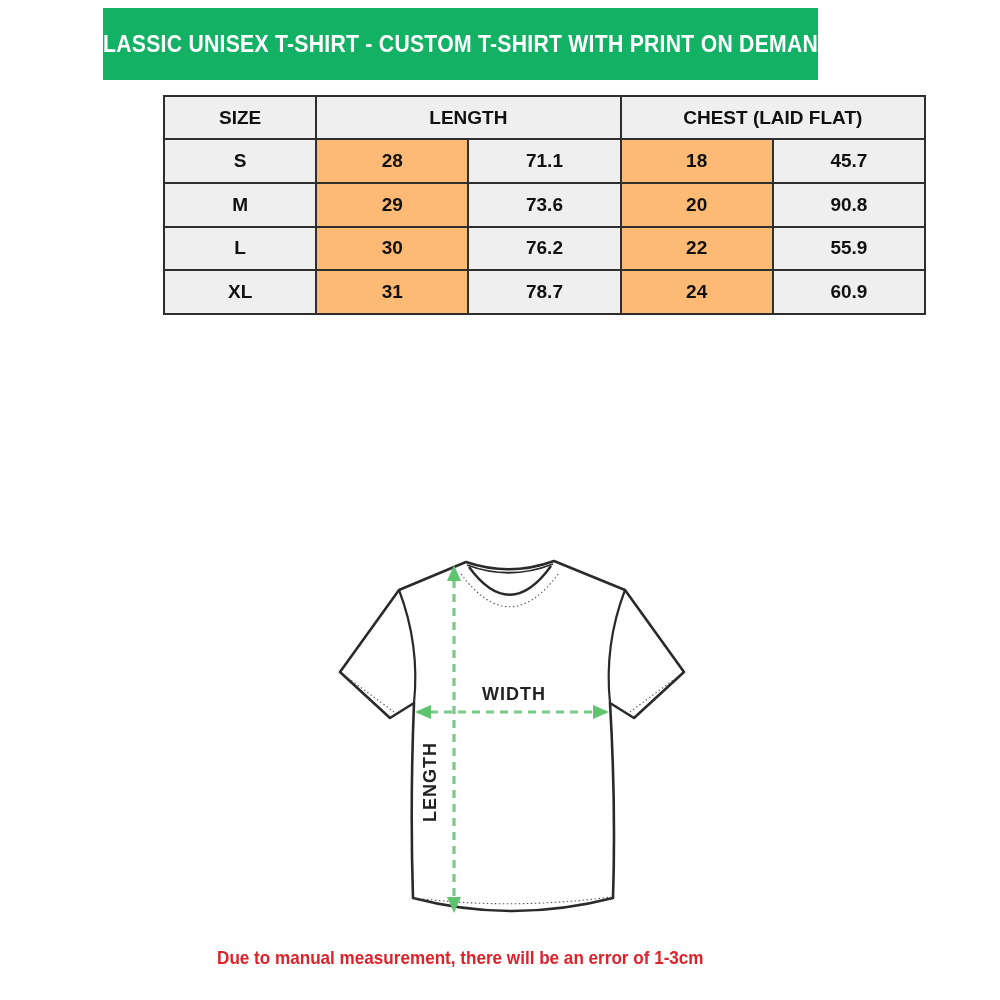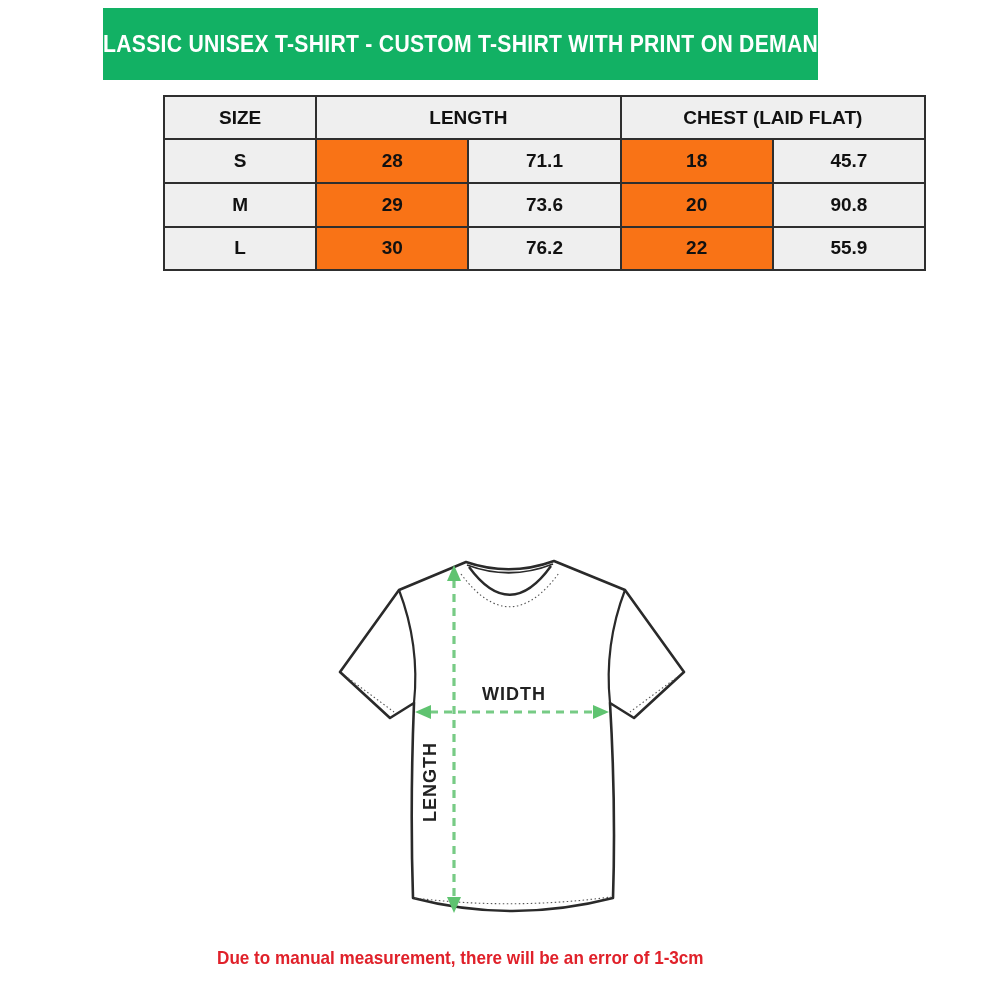--- a/index.html
+++ b/index.html
@@ -21,21 +21,21 @@
     position:absolute;left:119px;top:95px;width:763px;
     border-collapse:collapse;table-layout:fixed;margin-left:44px;
   }
   .size-table th,.size-table td{
     border:2px solid #2e2e2e;text-align:center;vertical-align:middle;
     font-weight:700;font-size:19px;color:#111;padding:0;
   }
   .size-table th{height:41px;background:#efefef;}
   .size-table td{height:41.8px;}
   .cell-gray{background:#efefef;}
-  .cell-white{background:#f97316;}
+  .cell-white{background:#fdba74;}
   
   .tshirt-wrap{position:absolute;left:332px;top:550px;width:360px;height:370px;}
   
   .note{
     position:absolute;left:0;top:947px;width:920px;text-align:center;
   }
   .note-text{
     color:#e0212a;font-weight:700;font-size:19px;white-space:nowrap;
     display:inline-block;transform:scaleX(.9);
   }
@@ -72,20 +72,27 @@
         <td class="cell-white">20</td>
         <td class="cell-gray">90.8</td>
       </tr>
       <tr>
         <td class="cell-gray">L</td>
         <td class="cell-white">30</td>
         <td class="cell-gray">76.2</td>
         <td class="cell-white">22</td>
         <td class="cell-gray">55.9</td>
       </tr>
+      <tr>
+        <td class="cell-gray">XL</td>
+        <td class="cell-white">31</td>
+        <td class="cell-gray">78.7</td>
+        <td class="cell-white">24</td>
+        <td class="cell-gray">60.9</td>
+      </tr>
     </tbody>
   </table>
 
   <div class="tshirt-wrap">
     <svg width="360" height="370" viewBox="0 0 360 370" xmlns="http://www.w3.org/2000/svg">
 
       <path d="M134,12 L67,40 L8,122 L58,168 L82,153 Q78,255 81,348 Q180,374 281,348 Q284,255 278,153 L302,168 L352,122 L293,40 L222,11 Q178,27 134,12 Z" fill="#ffffff" stroke="#2a2a2a" stroke-width="2.6" stroke-linejoin="round"></path>
 
       <path d="M67,40 Q88,95 82,153" fill="none" stroke="#2a2a2a" stroke-width="2.2"></path>
       <path d="M293,40 Q272,95 278,153" fill="none" stroke="#2a2a2a" stroke-width="2.2"></path>

